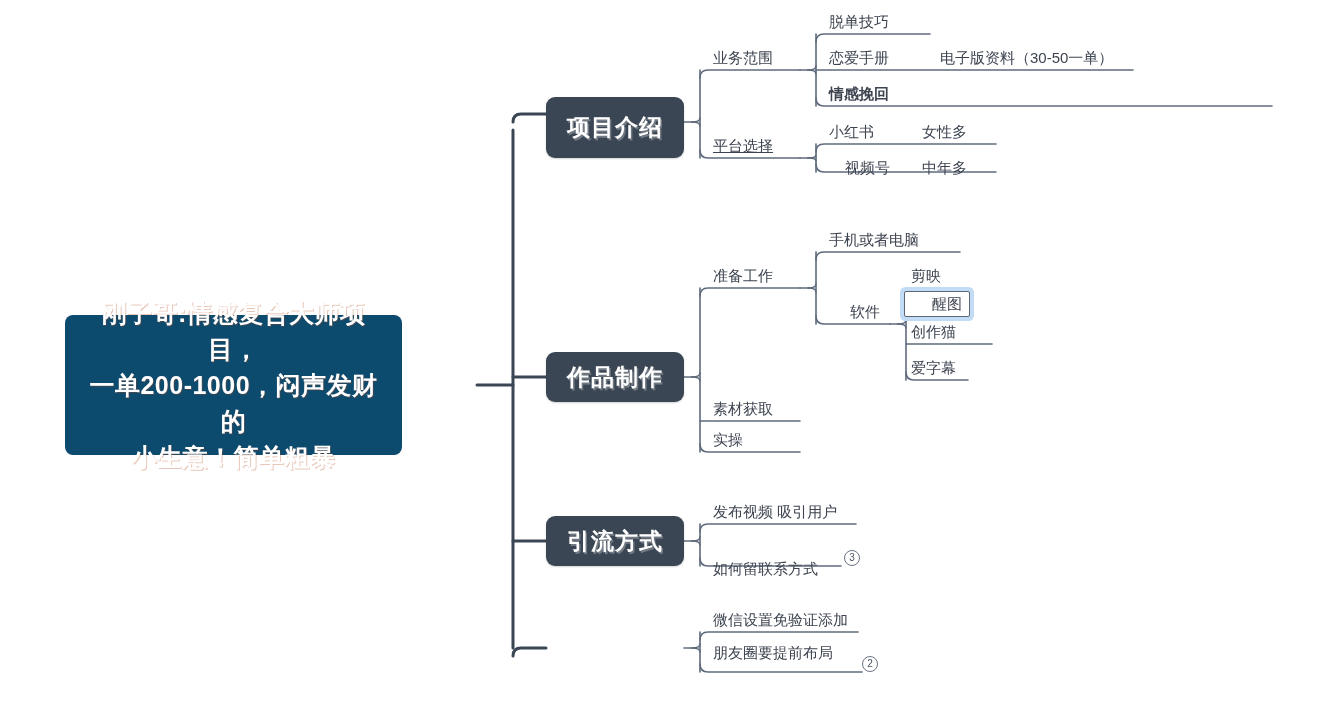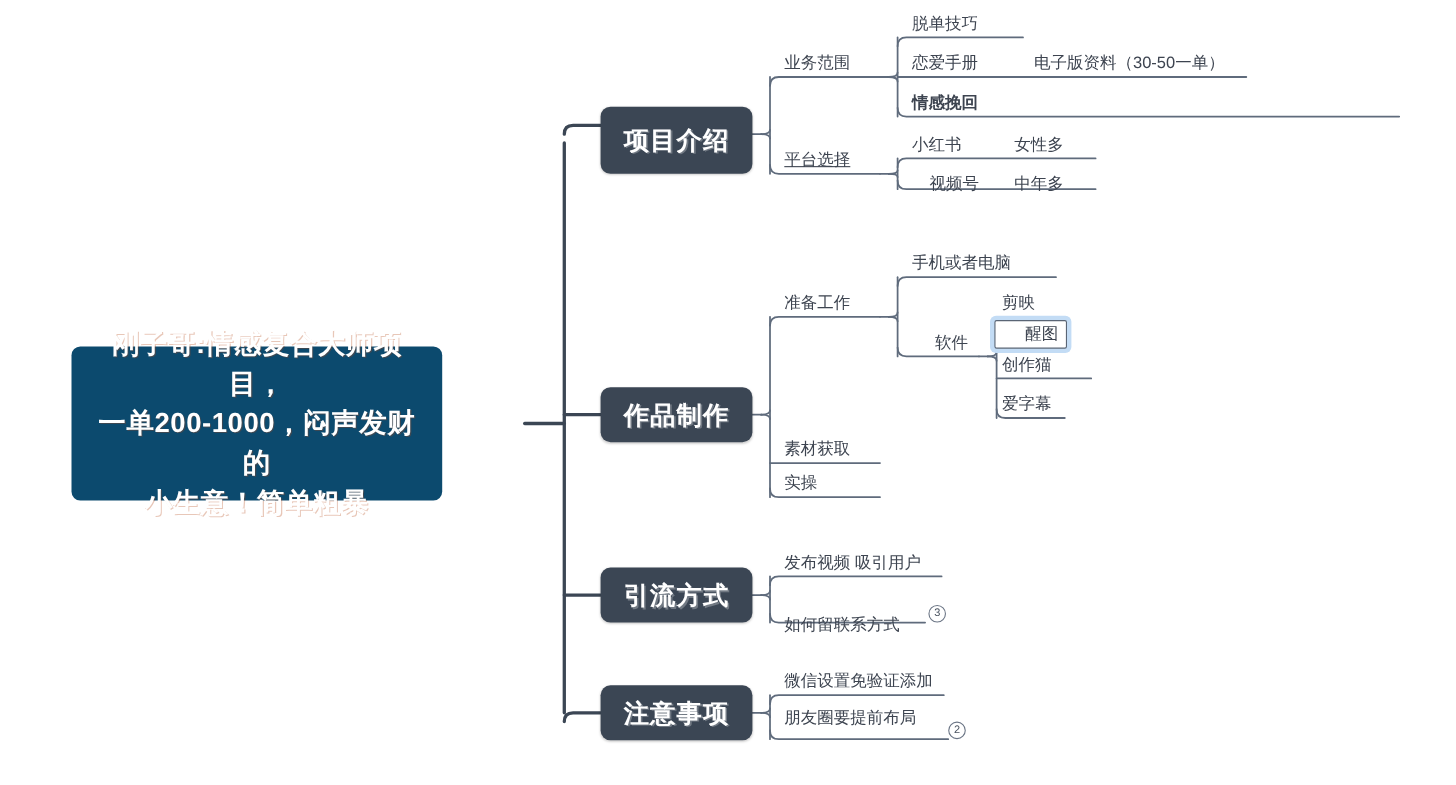--- a/index.html
+++ b/index.html
@@ -194,23 +194,20 @@
   </div>
 
   <div class="branch-node" style="left:546px; top:516px; width:138px; height:50px;">
     <span class="branch-text">引流方式</span>
   </div>
 
   <div class="branch-node" style="left:546px; top:352px; width:138px; height:50px;">
     <span class="branch-text">作品制作</span>
   </div>
 
-  <div class="branch-node" style="left:546px; top:623px; width:138px; height:50px;">
-    <span class="branch-text">注意事项</span>
-  </div>
 
   <div class="topic" style="left:713px; top:48px;">业务范围</div>
   <div class="topic" style="left:713px; top:136px;text-decoration:underline;">平台选择</div>
 
   <div class="topic" style="left:829px; top:12px;">脱单技巧</div>
   <div class="topic" style="left:829px; top:48px;">恋爱手册</div>
   <div class="topic" style="left:940px; top:48px;">电子版资料（30-50一单）</div>
   <div class="topic" style="left:829px; top:84px;font-weight:bold;">情感挽回</div>
 
   <div class="topic" style="left:829px; top:122px;">小红书</div>

